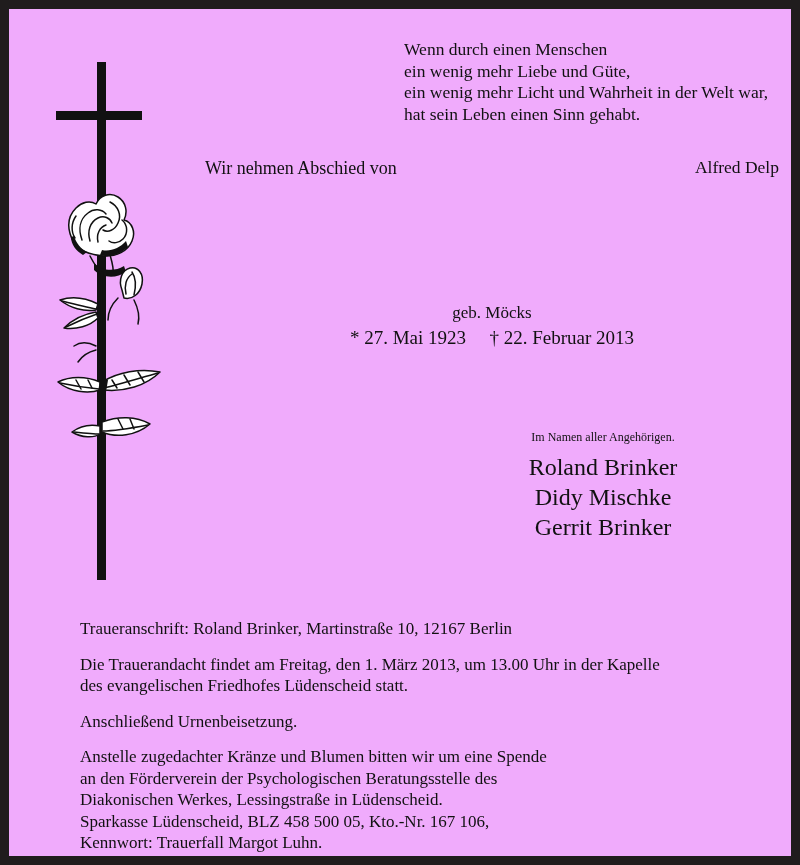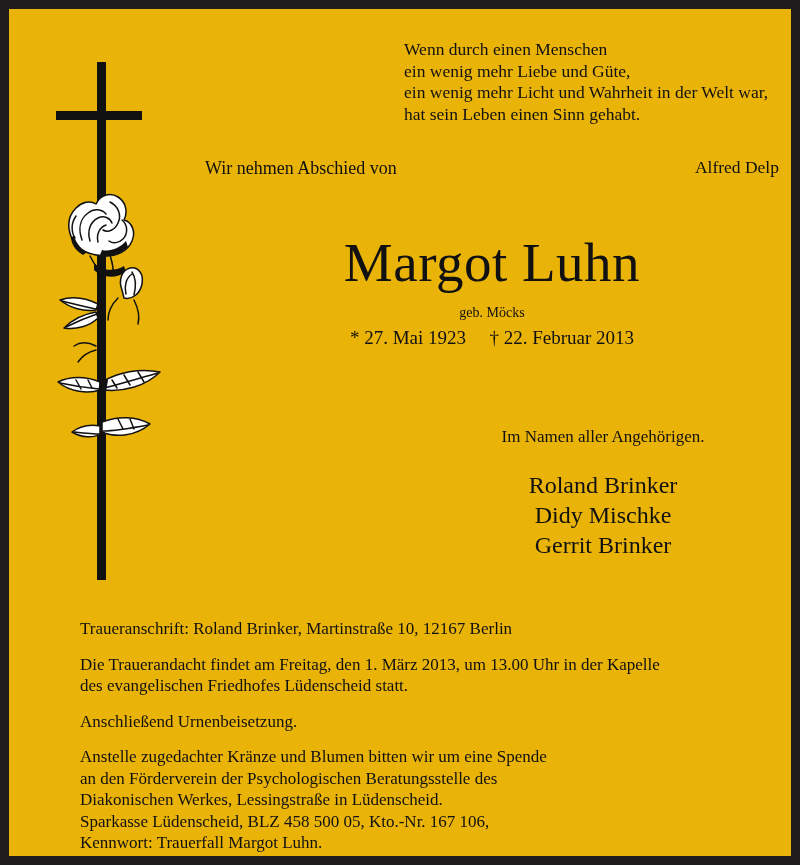--- a/index.html
+++ b/index.html
@@ -9,21 +9,21 @@
   }
   body {
     font-family: "Liberation Serif", "DejaVu Serif", serif;
     color: #111111;
   }
   #notice {
     position: relative;
     width: 800px;
     height: 865px;
     box-sizing: border-box;
-    background: #eab308;
+    background: #f0abfc;
     overflow: hidden;
   }
   .frame-bar {
     position: absolute;
     background: #201c1d;
   }
   .frame-top    { left: 0;  top: 0;    width: 800px; height: 9px; }
   .frame-bottom { left: 0;  top: 856px;width: 800px; height: 9px; }
   .frame-left   { left: 0;  top: 0;    width: 9px;   height: 865px; }
   .frame-right  { left: 791px; top: 0; width: 9px;   height: 865px; }
@@ -74,21 +74,21 @@
     font-size: 55px;
     line-height: 62px;
     letter-spacing: 0.5px;
   }
   .maiden-name {
     position: absolute;
     left: 190px;
     top: 302px;
     width: 604px;
     text-align: center;
-    font-size: 14px;
+    font-size: 17px;
     line-height: 21px;
   }
   .life-dates {
     position: absolute;
     left: 190px;
     top: 326px;
     width: 604px;
     text-align: center;
     font-size: 19px;
     line-height: 23px;
@@ -96,28 +96,28 @@
   .dates-gap { display: inline-block; width: 14px; }
 
   .family-block {
     position: absolute;
     left: 420px;
     top: 426px;
     width: 366px;
     text-align: center;
   }
   .family-intro {
-    font-size: 17px;
+    font-size: 12px;
     line-height: 22px;
   }
   .family-name {
     font-size: 24px;
     line-height: 30px;
   }
-  .family-names { margin-top: 22px; }
+  .family-names { margin-top: 4px; }
 
   .details {
     position: absolute;
     left: 47px;
     top: 618px;
     width: 720px;
     font-size: 17px;
     line-height: 21.5px;
     margin-left: 33px;
   }
@@ -200,21 +200,20 @@
   <div class="poem">
     <div>Wenn durch einen Menschen</div>
     <div>ein wenig mehr Liebe und Güte,</div>
     <div>ein wenig mehr Licht und Wahrheit in der Welt war,</div>
     <div>hat sein Leben einen Sinn gehabt.</div>
   </div>
   <div class="poem-attrib">Alfred Delp</div>
 
   <div class="farewell">Wir nehmen Abschied von</div>
 
-  <div class="deceased-name">Margot Luhn</div>
   <div class="maiden-name">geb. Möcks</div>
   <div class="life-dates">
     <span>*</span>
     <span>27. Mai 1923</span>
     <span class="dates-gap"></span>
     <span>†</span>
     <span>22. Februar 2013</span>
   </div>
 
   <div class="family-block">

